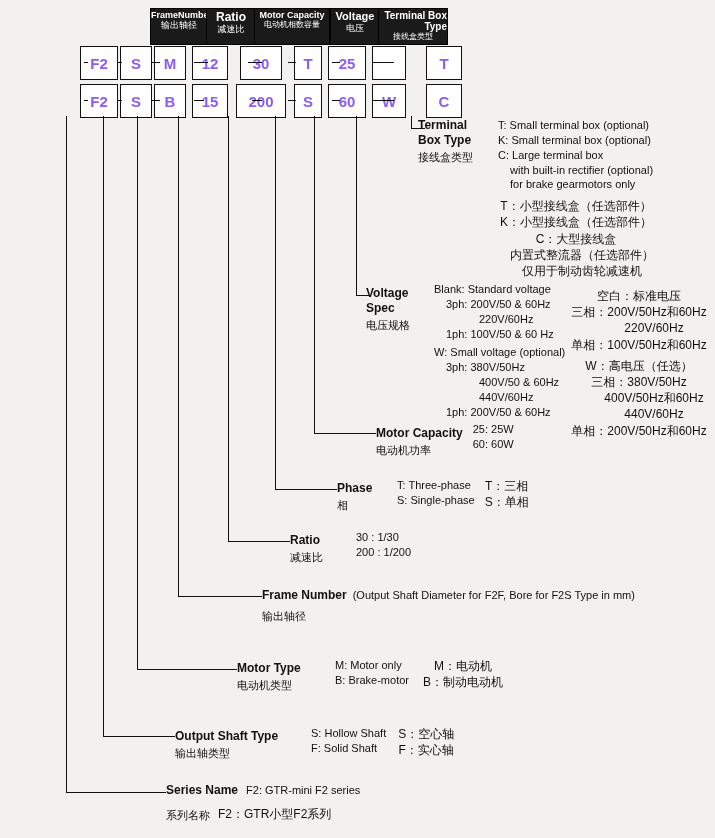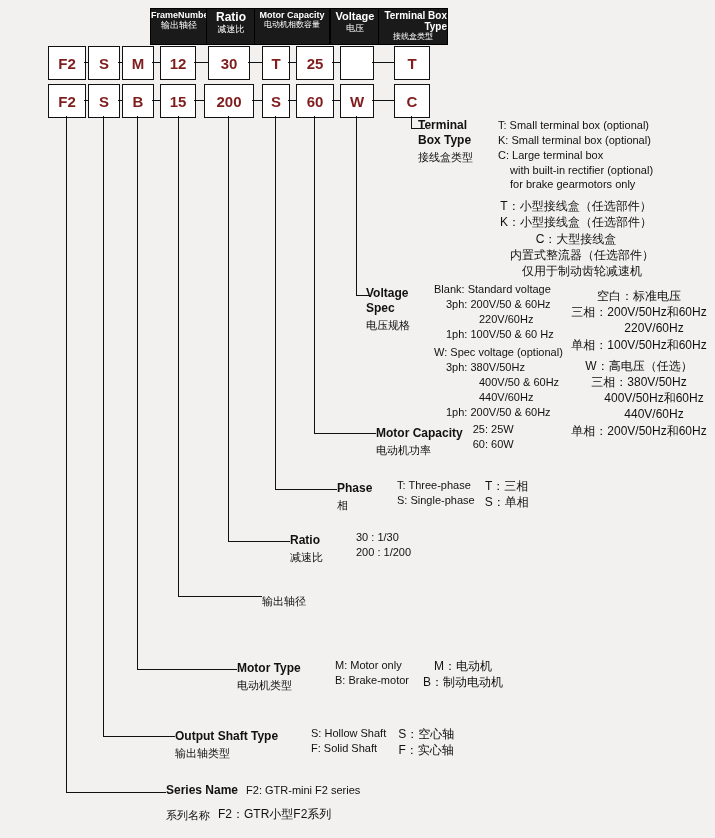--- a/index.html
+++ b/index.html
@@ -7,21 +7,21 @@
   #page{position:relative;width:715px;height:838px;background:#f2f1ef;overflow:hidden;}
 
   
   .hdr{position:absolute;background:#1a1a1a;color:#fff;border:1px solid #000;
        text-align:center;line-height:1.05;padding:2px 0 3px 0;}
   .hdr .en{display:block;font-weight:bold;font-size:12px;letter-spacing:0;}
   .hdr .cn{display:block;font-size:9px;margin-top:1px;}
 
   
   .cell{position:absolute;background:#fff;border:1px solid #111;text-align:left;
-        font-weight:bold;font-size:15px;color:#7f1d1d;display:flex;align-items:center;justify-content:center;}
+        font-weight:bold;font-size:15px;color:#8b5cf6;display:flex;align-items:center;justify-content:center;margin-left:32px;}
   .dash{position:absolute;height:1px;background:#111;}
   .vline{position:absolute;width:1px;background:#111;}
   .hline{position:absolute;height:1px;background:#111;}
 
   
   .cal{position:absolute;}
   .cal .ttl{font-weight:bold;font-size:12px;color:#111;line-height:1.25;}
   .cal .ttl-cn{font-size:11px;color:#111;line-height:1.3;margin-top:2px;}
   .cal .txt{font-size:11px;color:#111;line-height:1.35;}
   .cal .txt.sm{font-size:12px;text-align:center;}
@@ -149,21 +149,21 @@
       <div style="width:62px;padding-top:4px;">
         <div class="ttl">Voltage</div>
         <div class="ttl">Spec</div>
         <div class="ttl-cn">电压规格</div>
       </div>
       <div style="padding-left:6px;">
         <div class="txt nowrap">Blank: Standard voltage</div>
         <div class="txt nowrap ind">3ph: 200V/50 &amp; 60Hz</div>
         <div class="txt nowrap" style="padding-left:45px;">220V/60Hz</div>
         <div class="txt nowrap ind">1ph: 100V/50 &amp; 60 Hz</div>
-        <div class="txt nowrap" style="margin-top:4px;">W: Spec voltage (optional)</div>
+        <div class="txt nowrap" style="margin-top:4px;">W: Small voltage (optional)</div>
         <div class="txt nowrap ind">3ph: 380V/50Hz</div>
         <div class="txt nowrap" style="padding-left:45px;">400V/50 &amp; 60Hz</div>
         <div class="txt nowrap" style="padding-left:45px;">440V/60Hz</div>
         <div class="txt nowrap ind">1ph: 200V/50 &amp; 60Hz</div>
       </div>
     </div>
   </div>
   <div class="cal" style="left:563px;top:288px;width:152px;">
     <div class="txt sm nowrap">空白：标准电压</div>
     <div class="txt sm nowrap">三相：200V/50Hz和60Hz</div>
@@ -213,20 +213,24 @@
         <div class="ttl-cn nowrap">减速比</div>
       </div>
       <div style="padding-left:8px;">
         <div class="txt nowrap">30 : 1/30</div>
         <div class="txt nowrap">200 : 1/200</div>
       </div>
     </div>
   </div>
 
   <div class="cal" style="left:262px;top:588px;width:450px;">
+    <div class="rowc">
+      <div class="ttl nowrap">Frame Number</div>
+      <div class="txt nowrap" style="padding-left:6px;">(Output Shaft Diameter for F2F, Bore for F2S Type in mm)</div>
+    </div>
     <div class="rowc" style="margin-top:4px;">
       <div class="ttl-cn nowrap">输出轴径</div>
     </div>
   </div>
 
   <div class="cal" style="left:237px;top:658px;width:300px;">
     <div class="row">
       <div style="padding-top:3px;width:92px;">
         <div class="ttl nowrap">Motor Type</div>
         <div class="ttl-cn nowrap">电动机类型</div>

